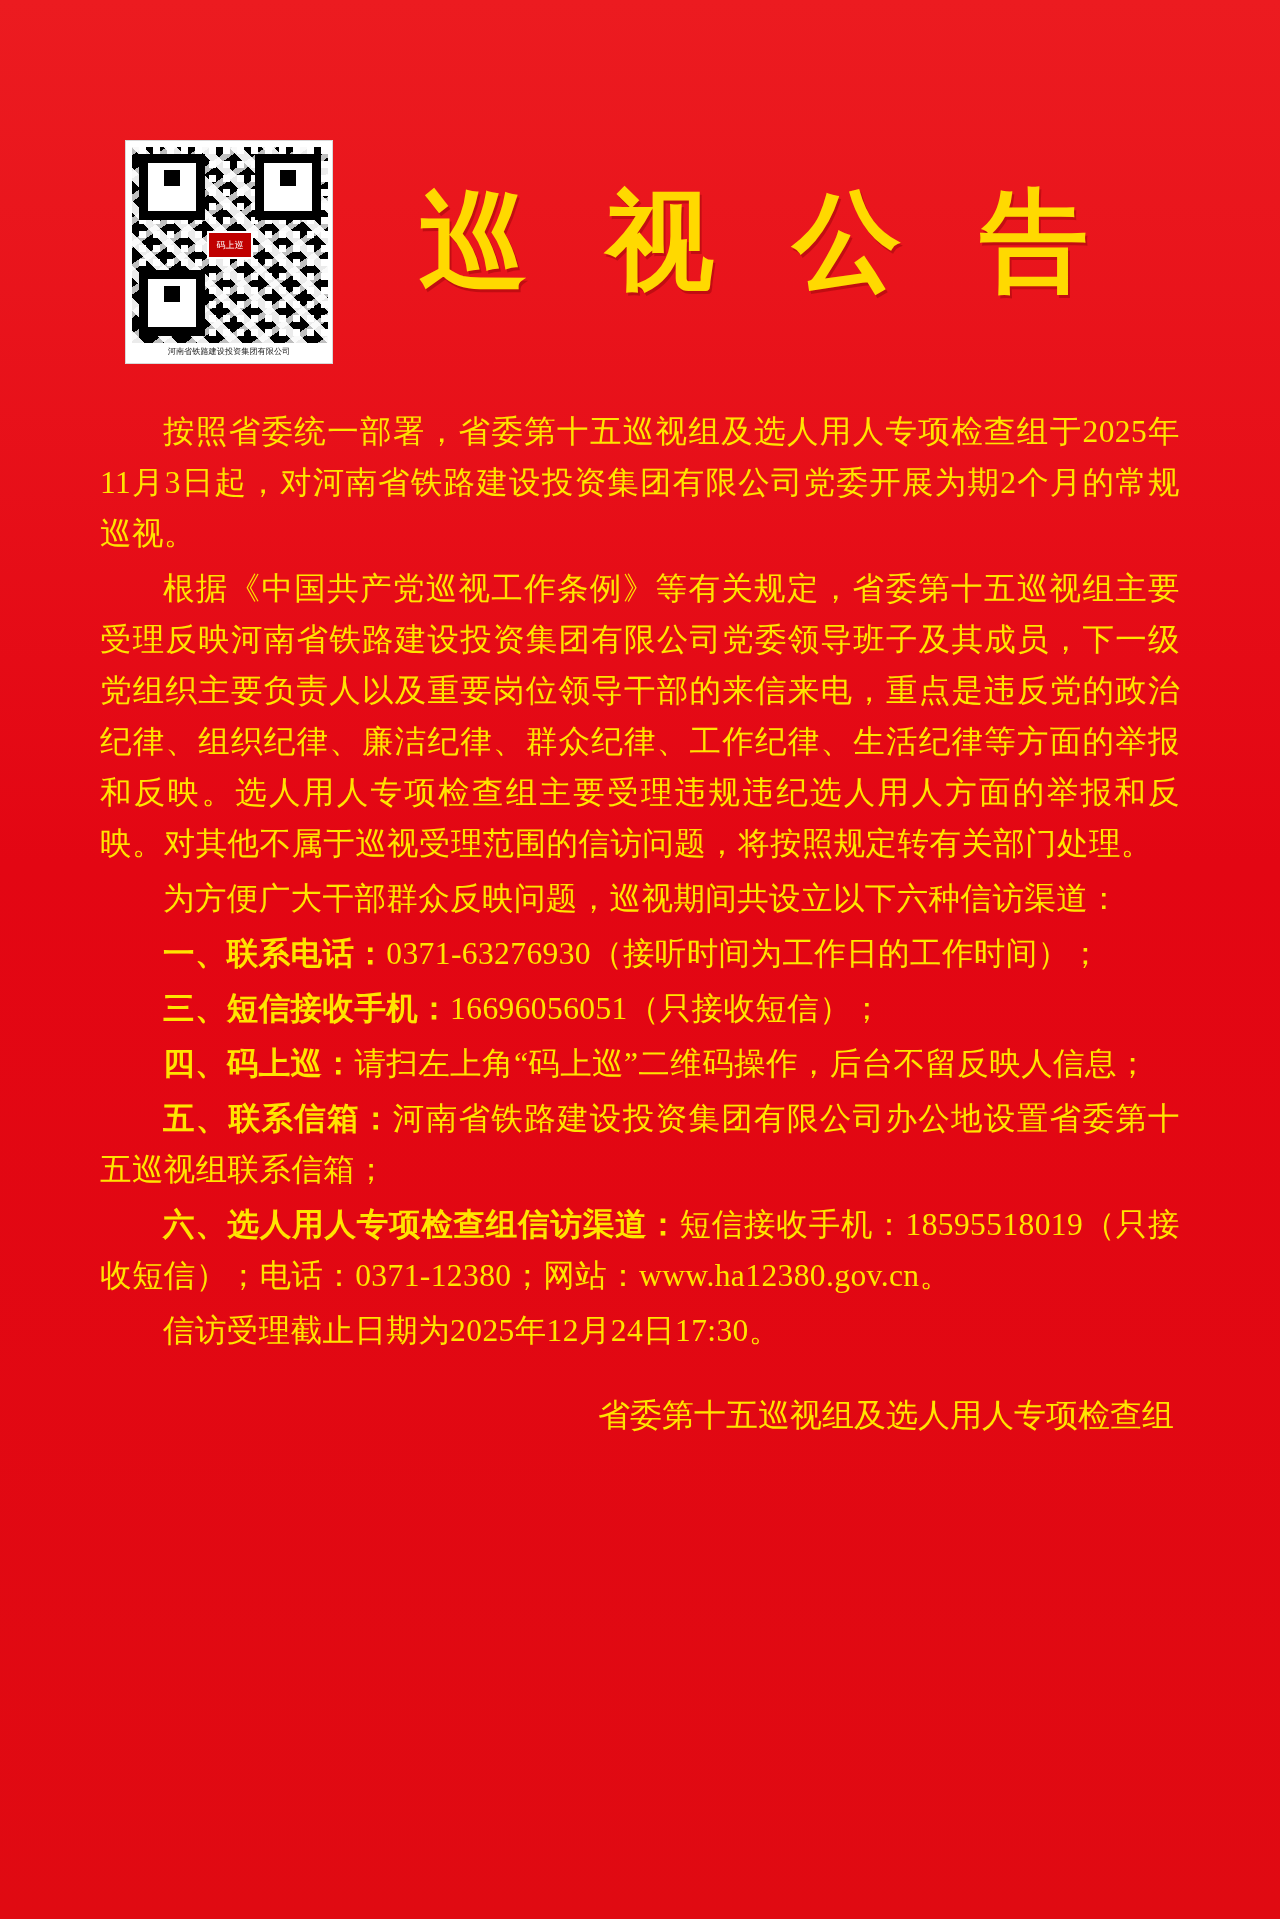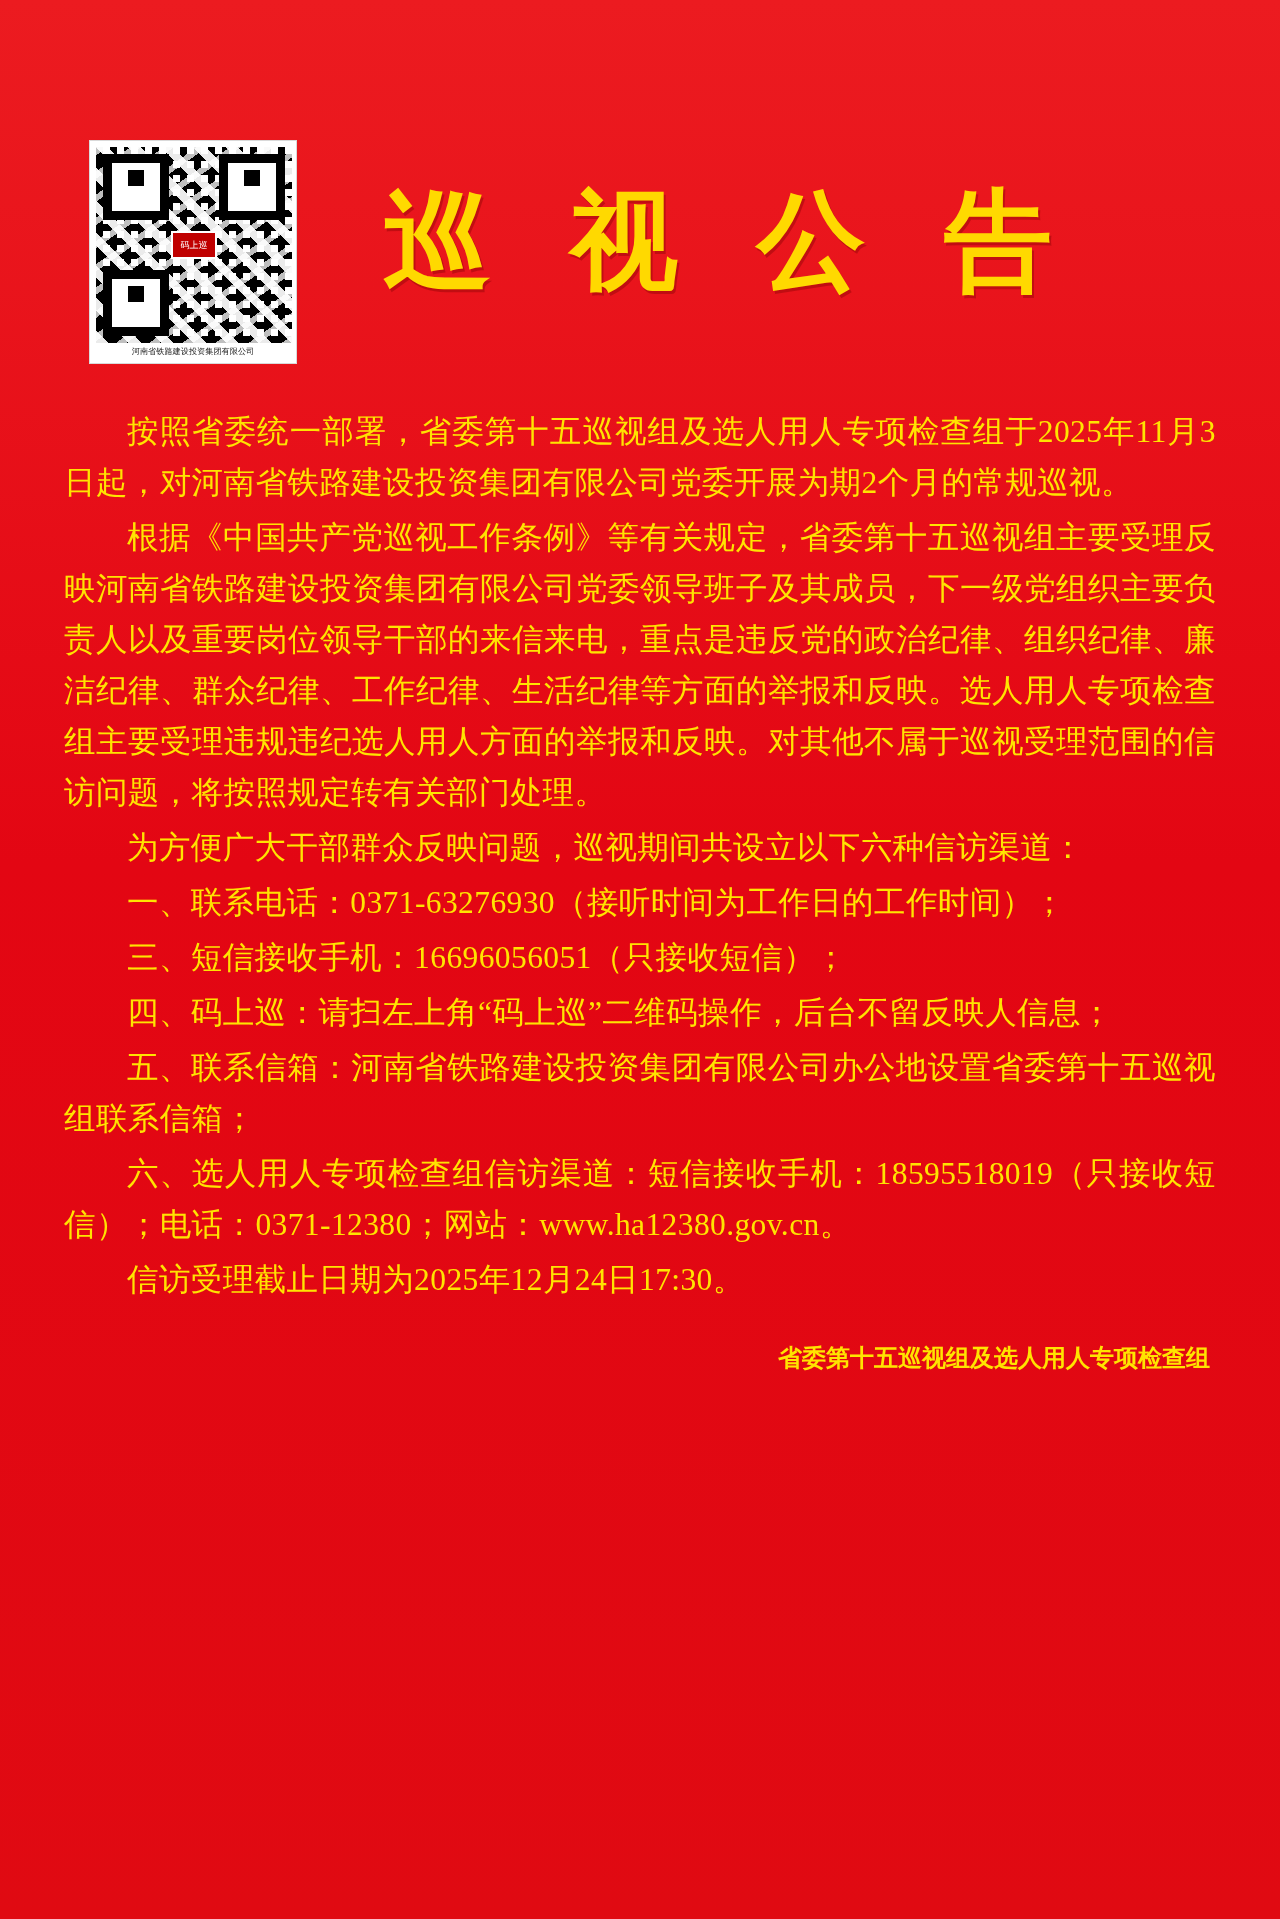--- a/index.html
+++ b/index.html
@@ -23,21 +23,21 @@
   .poster::before {
     content: "";
     position: absolute;
     inset: 0;
     background: linear-gradient(180deg, #ec1b20 0%, #e30613 45%, #e00a12 100%);
     pointer-events: none;
   }
   .inner {
     position: relative;
     z-index: 2;
-    padding: 0 64px;
+    padding: 0 100px;
   }
 
   
   .header {
     display: flex;
     align-items: flex-start;
     padding-top: 140px;
     padding-left: 25px;
   }
   .qr-block {
@@ -136,26 +136,26 @@
     letter-spacing: 0.4px;
     padding-top: 42px;
     text-align: justify;
     text-justify: inter-ideograph;
   }
   .body-text p {
     margin: 0 0 4px 0;
     text-indent: 2em;
   }
   .body-text b {
-    font-weight: normal;
+    font-weight: bold;
   }
   .sign {
     color: #ffe400;
-    font-size: 24px;
-    font-weight: bold;
+    font-size: 32px;
+    font-weight: normal;
     text-align: right;
     line-height: 1.62;
     padding-top: 30px;
     padding-right: 6px;
   }
   .sign .date {
     display: block;
     padding-right: 72px;
   }
 </style>

